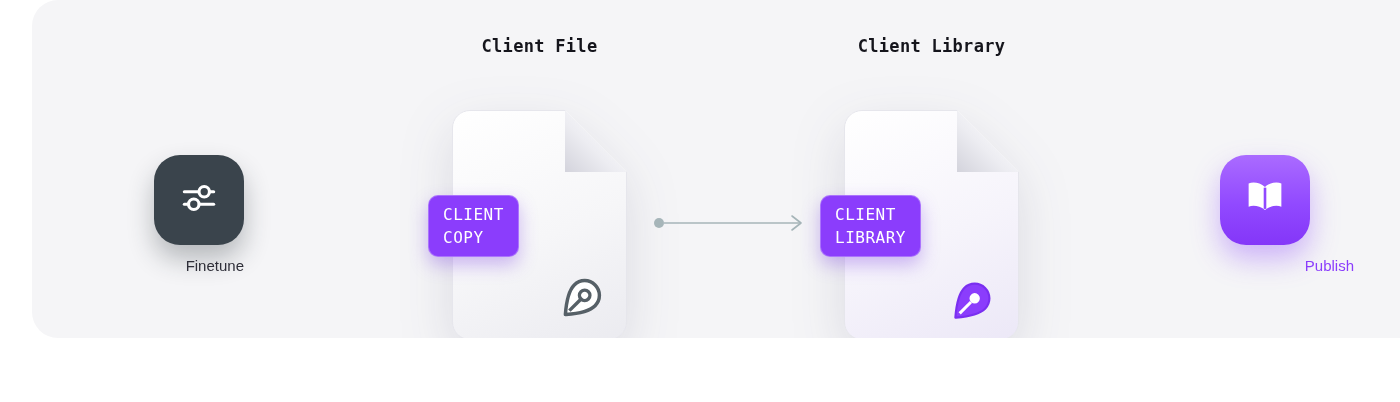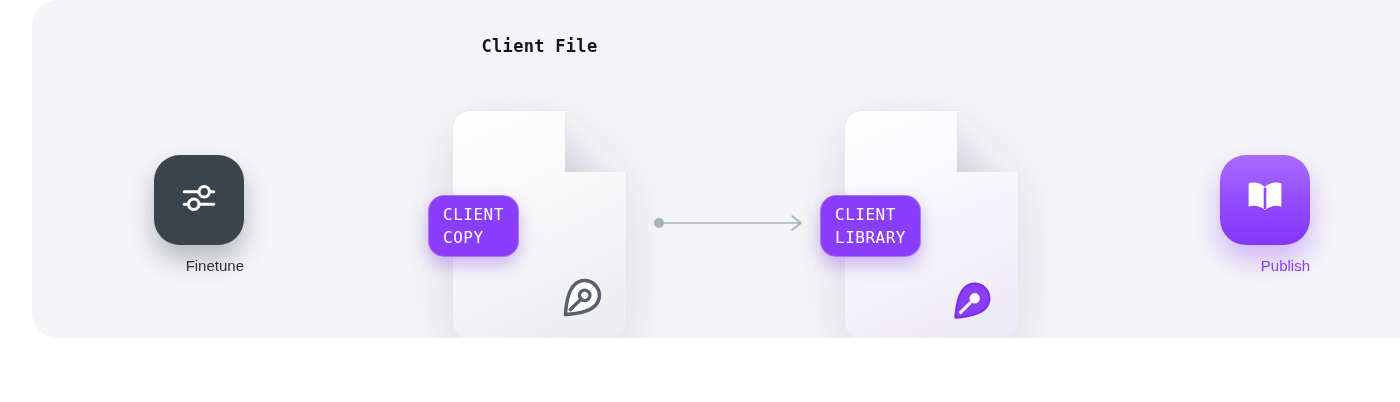--- a/index.html
+++ b/index.html
@@ -37,21 +37,21 @@
   .icon-publish{
     left:1188px;top:155px;
     background:linear-gradient(180deg,#aa6bff 0%,#9149ff 55%,#8436f8 100%);
     box-shadow:0 14px 28px rgba(140,70,250,.38);
   }
   .icon-caption{
     position:absolute;top:257px;width:90px;text-align:right;
     font-size:15px;color:#2e2e38;
   }
   .caption-finetune{left:122px;color:#2e2e38;}
-  .caption-publish{left:1188px;color:var(--accent-purple);}
+  .caption-publish{left:1232px;color:var(--accent-purple);}
 
   
   .doc-wrap{
     position:absolute;width:175px;height:230px;
     filter:drop-shadow(0 18px 26px rgba(50,50,85,.13));
   }
   .doc1{left:420px;top:110px;}
   .doc2{left:812px;top:110px;}
   .doc-body{
     position:absolute;inset:0;border-radius:18px;
@@ -73,36 +73,37 @@
     transform:rotate(-135deg);
   }
   .pen1{left:103px;top:163px;}
   .pen2{left:101px;top:166px;}
 
   
   .badge{
     position:absolute;background:var(--accent-purple);color:#fff;
     font-family:"DejaVu Sans Mono","Liberation Mono",monospace;
     font-size:16px;line-height:23px;letter-spacing:.5px;
-    padding:7px 14px;border-radius:16px;
+    padding:7px 14px;border-radius:10px;
     border:1px solid rgba(255,255,255,.28);
     box-shadow:0 8px 18px rgba(120,60,225,.35);
   }
   .badge1{left:396px;top:195px;}
   .badge2{left:788px;top:195px;}
 
   
   .connector{position:absolute;left:620px;top:211px;}
 </style>
 </head>
 <body>
 
 <div class="canvas">
 
   <div class="diagram-title title-file">Client File</div>
+  <div class="diagram-title title-library">Client Library</div>
 
   <div class="app-icon icon-finetune">
     <span>
       <svg width="46" height="46" viewBox="0 0 44 44">
         <line x1="8" y1="16" x2="36" y2="16" stroke="#fff" stroke-width="3" stroke-linecap="round"></line>
         <circle cx="27" cy="16" r="5" fill="#3a444c" stroke="#fff" stroke-width="3"></circle>
         <line x1="8" y1="28" x2="36" y2="28" stroke="#fff" stroke-width="3" stroke-linecap="round"></line>
         <circle cx="17" cy="28" r="5" fill="#3a444c" stroke="#fff" stroke-width="3"></circle>
       </svg>
     </span>

